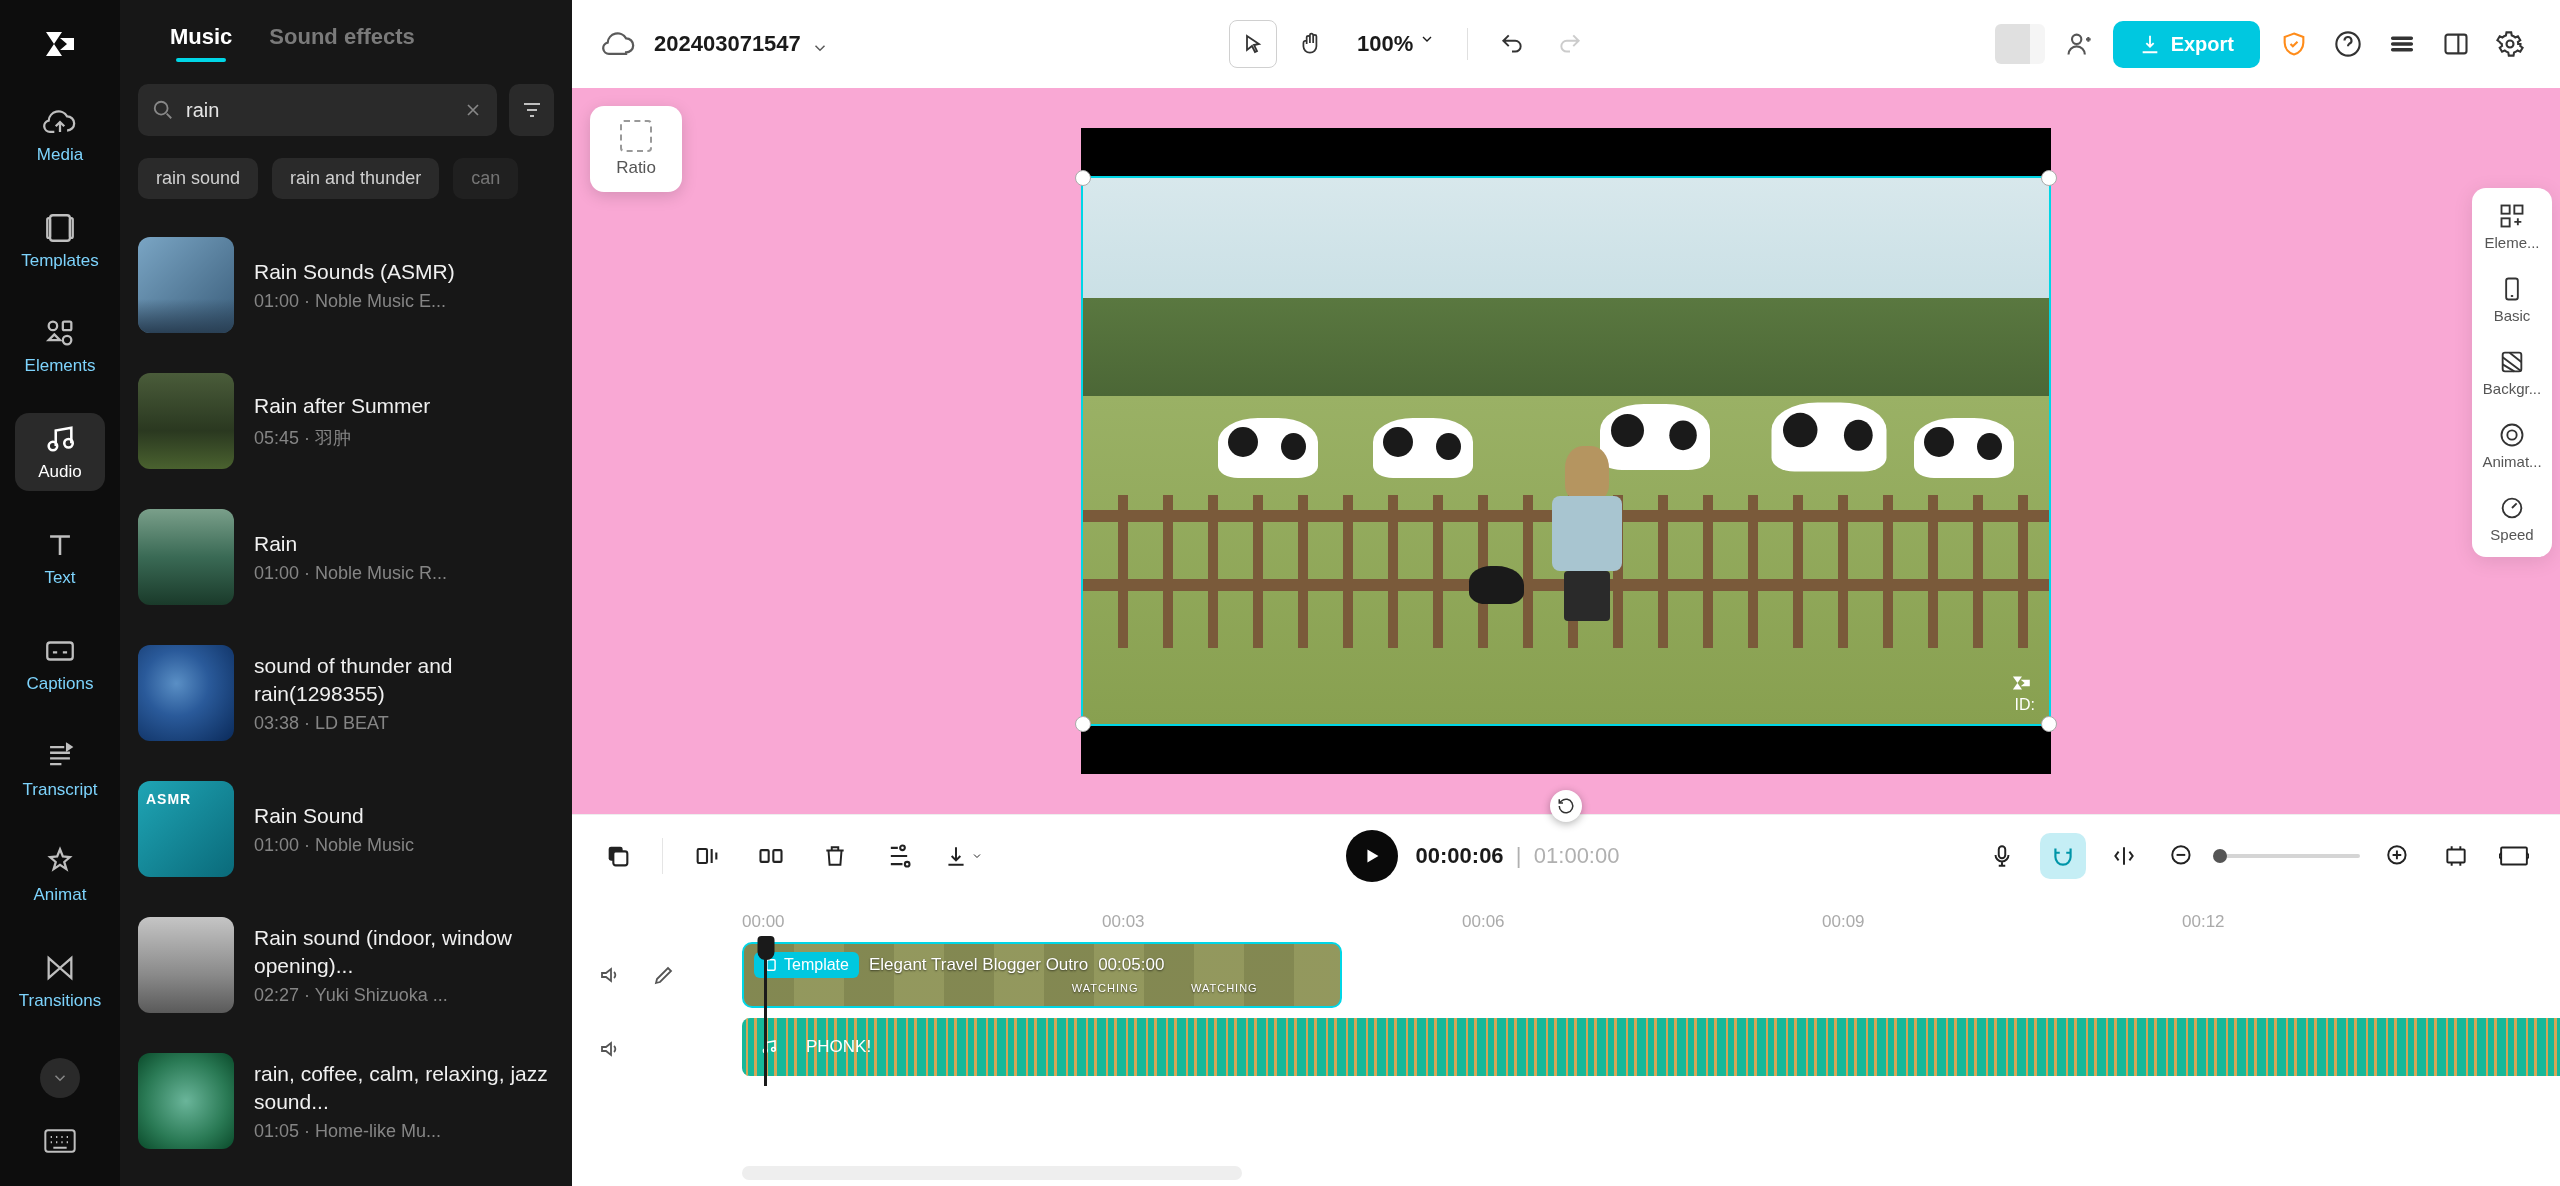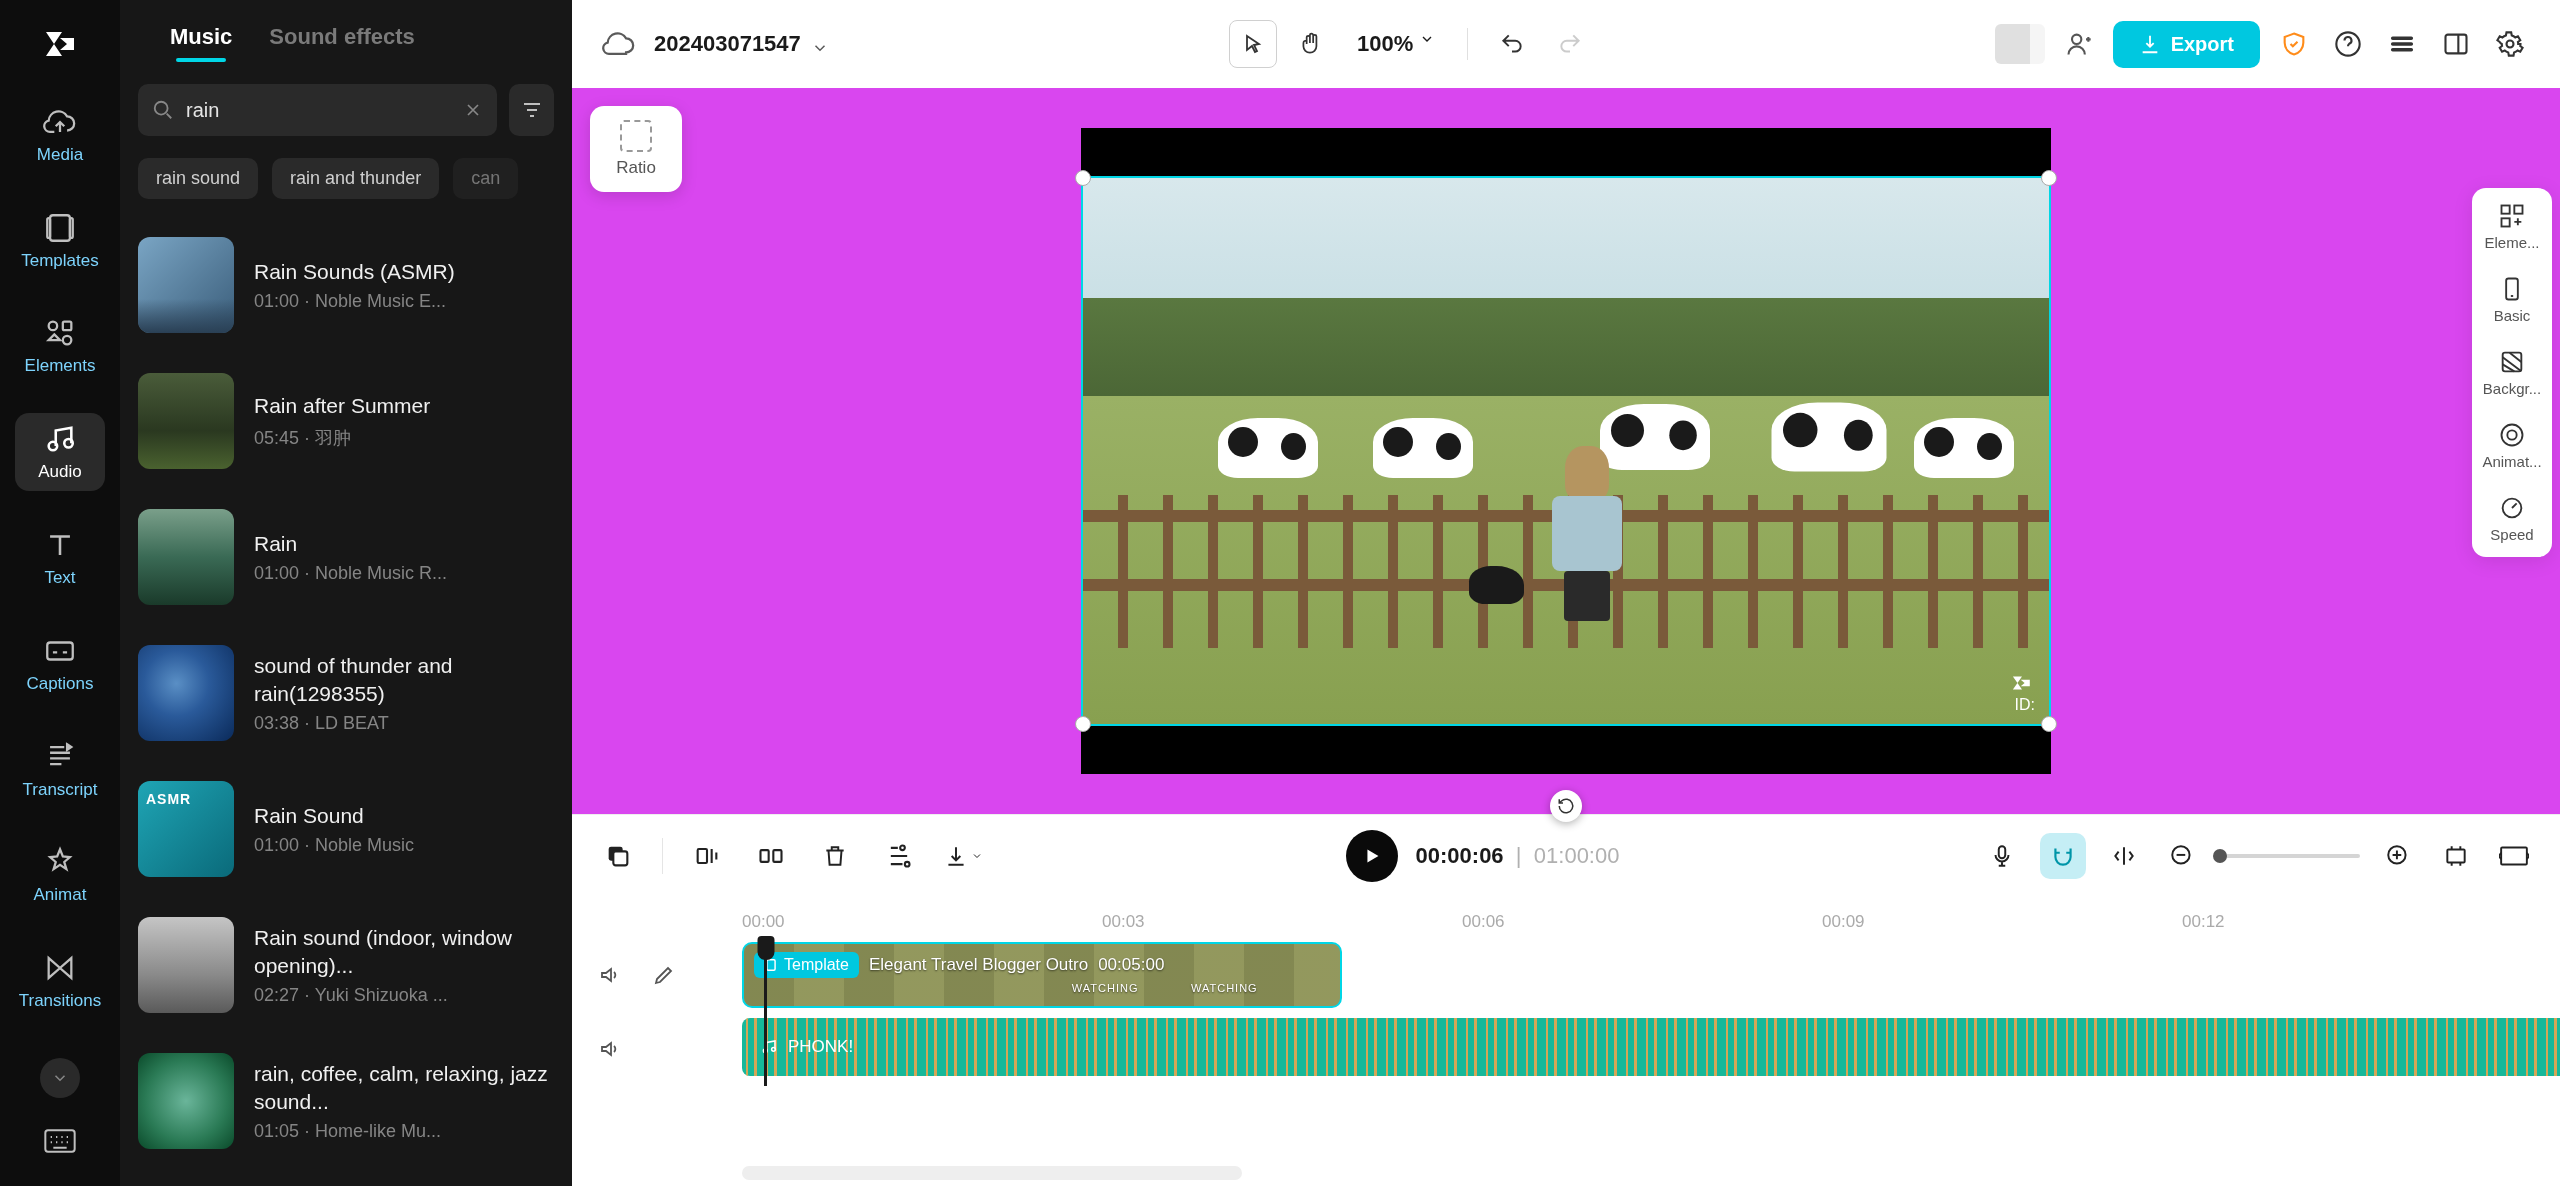--- a/index.html
+++ b/index.html
@@ -57,21 +57,21 @@
 .tool-btn.outlined { border:1.5px solid #d0d0d0;}
 .zoom-display { font-size:22px; font-weight:600; color:#1a1a1a; display:flex; align-items:flex-start; gap:6px; margin:0 12px; cursor:pointer;}
 .sep { width:1px; height:32px; background:#e0e0e0; margin:0 10px;}
 .top-right { margin-left:auto; display:flex; align-items:center; gap:14px;}
 .uploading { width:50px; height:40px; background:linear-gradient(90deg,#e0e0e0 70%, #f5f5f5 70%); border-radius:6px;}
 .add-user { width:40px; height:40px; display:flex; align-items:center; justify-content:center; color:#555; border-radius:8px; cursor:pointer;}
 .export-btn { background:#00c8e0; color:#fff; padding: 12px 26px; border-radius:10px; font-size:20px; font-weight:600; display:flex; align-items:center; gap:10px; cursor:pointer;}
 .icon-btn { width:40px; height:40px; display:flex; align-items:center; justify-content:center; color:#333; cursor:pointer;}
 .shield { color:#ff8c1a;}
 
-.preview-area { flex:1; position:relative; background:#d946ef; display:flex; align-items:center; justify-content:center;}
+.preview-area { flex:1; position:relative; background:#f9a8d4; display:flex; align-items:center; justify-content:center;}
 .ratio-box { position:absolute; top:18px; left:18px; width:92px; height:86px; background:#fff; border-radius:14px; box-shadow:0 4px 16px rgba(0,0,0,0.15); display:flex; flex-direction:column; align-items:center; justify-content:center; gap:6px; cursor:pointer;}
 .ratio-box .r-icon { width:32px; height:32px; border:2px dashed #999; border-radius:4px;}
 .ratio-box .r-label { font-size:17px; color:#555;}
 .video-frame { width: 970px; height: 646px; background:#000; position:relative; display:flex; align-items:center; justify-content:center;}
 .video-content { width:100%; height: 550px; background: linear-gradient(180deg, #cfe3ea 0%, #b5d1d8 25%, #b8c28a 35%, #a7b868 55%, #8aa048 100%); position:relative; border:2px solid #00d6e6;}
 .sky{position:absolute;top:0;left:0;right:0;height:30%;background:linear-gradient(180deg,#d8e8ec 0%,#c5dde3 100%);}
 .trees{position:absolute;top:22%;left:0;right:0;height:20%;background:linear-gradient(180deg,#5a7840 0%,#4a6535 100%);}
 .field{position:absolute;top:40%;left:0;right:0;bottom:0;background:linear-gradient(180deg,#9ab165 0%,#88a050 100%);}
 .fence{position:absolute;top:58%;left:0;right:0;height:28%;background:repeating-linear-gradient(90deg,transparent 0,transparent 35px,#7a5a3a 35px,#7a5a3a 45px);}
 .fence::before{content:"";position:absolute;top:10%;left:0;right:0;height:12px;background:#7a5a3a;}
@@ -125,21 +125,21 @@
 .video-clip { position:absolute; top:4px; left:0; width:600px; height:66px; border:2px solid #00d6e6; border-radius:10px; background:linear-gradient(90deg,#8aa060 0%,#8aa060 100%); overflow:hidden; cursor:pointer;}
 .video-clip::before{content:"";position:absolute;inset:0;background:repeating-linear-gradient(90deg, rgba(120,100,60,0.4) 0, rgba(120,100,60,0.4) 50px, rgba(160,140,90,0.4) 50px, rgba(160,140,90,0.4) 100px);}
 .video-clip .clip-label { position:absolute; top:8px; left:10px; display:flex; align-items:center; gap:10px; z-index:2;}
 .template-badge { background:#00c8e0; color:#fff; font-size:16px; padding:4px 10px; border-radius:6px; display:flex; align-items:center; gap:6px;}
 .clip-title { color:#fff; font-size:17px; text-shadow:0 1px 2px rgba(0,0,0,0.6);}
 .clip-dur { color:#fff; font-size:17px; text-shadow:0 1px 2px rgba(0,0,0,0.6);}
 .watching{position:absolute;bottom:12px;color:#fff;font-size:11px;letter-spacing:1px;text-shadow:0 1px 2px rgba(0,0,0,0.6);}
 .watching.w1{left:55%;} .watching.w2{left:75%;}
 .audio-clip { position:absolute; top:6px; left:0; right:-600px; height:58px; background:#16b89a; border-radius:8px; overflow:hidden; cursor:pointer;}
 .audio-clip .wave { position:absolute; inset:0; background:repeating-linear-gradient(90deg, transparent 0, transparent 4px, #f5a34a 4px, #f5a34a 6px, transparent 6px, transparent 12px, #f5a34a 12px, #f5a34a 15px, transparent 15px, transparent 20px); opacity:0.85;}
-.audio-clip .alabel { position:absolute; top:50%; left:18px; transform:translateY(-50%); color:#fff; font-size:17px; display:flex; align-items:center; gap:10px; z-index:2;}
+.audio-clip .alabel { position:absolute; top:50%; left:18px; transform:translateY(-50%); color:#fff; font-size:17px; display:flex; align-items:center; gap:28px; z-index:2;}
 .playhead { position:absolute; top:0; bottom:0; width:3px; background:#1a1a1a; left:192px; z-index:5;}
 .playhead::before { content:""; position:absolute; top:-2px; left:50%; transform:translateX(-50%); width:17px; height:24px; background:#1a1a1a; border-radius:4px 4px 8px 8px;}
 .hscroll{position:absolute;bottom:6px;left:170px;width:500px;height:14px;background:#eee;border-radius:7px;}
 
 svg { display:block; }
 </style>
 </head>
 <body>
 
 <div class="app">

